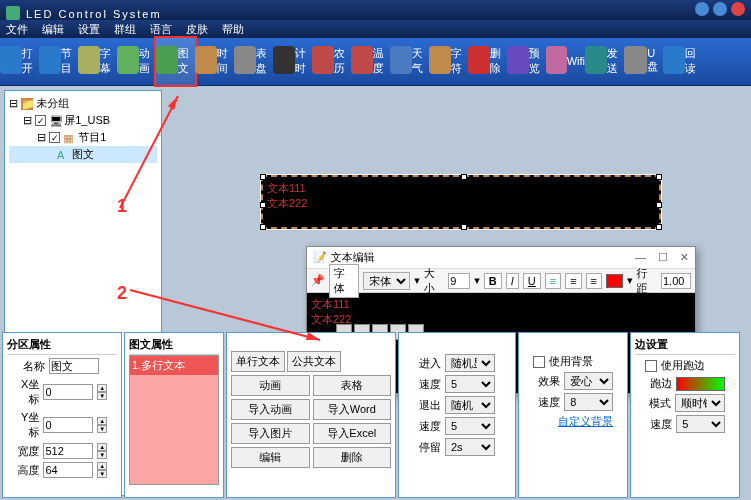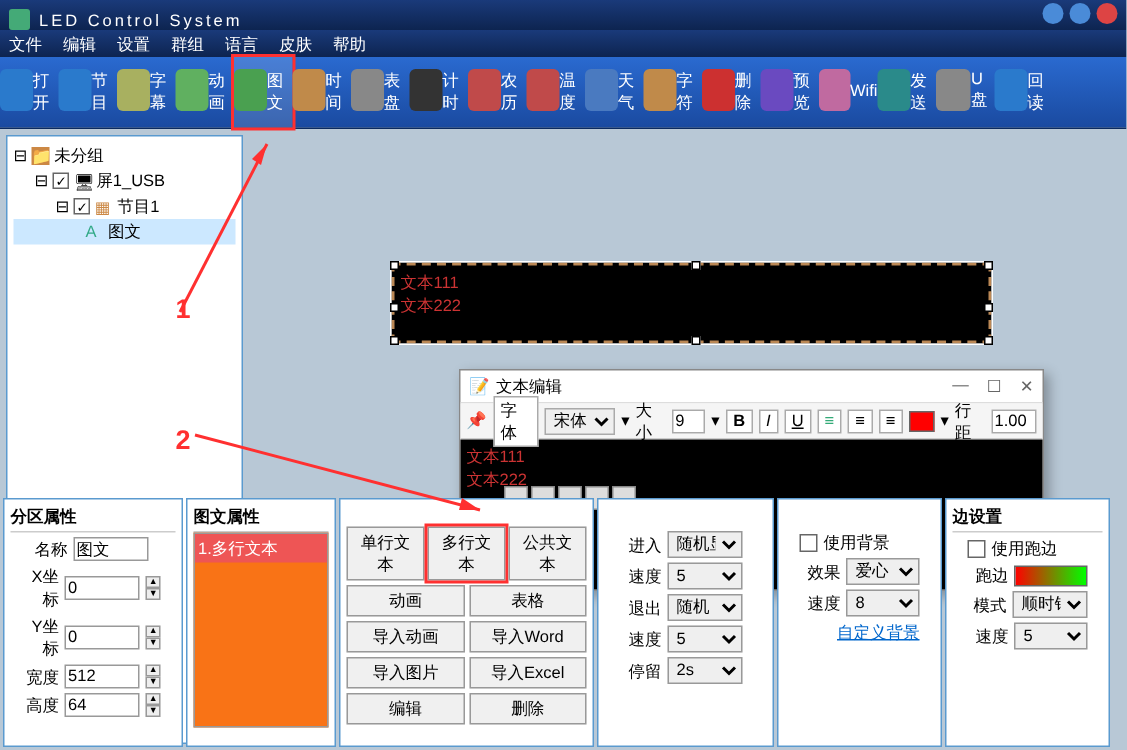--- a/index.html
+++ b/index.html
@@ -38,21 +38,21 @@
 .frow label{width:28px;text-align:right}
 .frow input,.frow select{width:50px;border:1px solid #999;padding:1px;font-size:11px}
 .spin{width:12px;display:flex;flex-direction:column}
 .spin div{height:8px;border:1px solid #999;background:#eee;font-size:6px;text-align:center;line-height:6px}
 .p1{width:120px}
 .p2{width:100px}
 .p3{width:170px}
 .p4{width:118px}
 .p5{width:110px}
 .p6{width:110px}
-.listbox{border:1px solid #999;height:130px;background:#f97316}
+.listbox{border:1px solid #999;height:130px;background:#fca5a5}
 .listbox div{padding:2px;background:#e55;color:#fff}
 .btngrid{display:grid;grid-template-columns:1fr 1fr;gap:3px}
 .btngrid button,.btnrow button{border:1px solid #999;background:#f0f0f0;padding:2px 4px;cursor:pointer;font-size:11px}
 .btnrow{display:flex;gap:2px;margin-bottom:3px}
 .arrow{position:absolute;pointer-events:none;z-index:100}
 .arrow-line{stroke:#ff3030;stroke-width:2;fill:none}
 .arrow-head{fill:#ff3030}
 .anno-num{position:absolute;color:#ff3030;font-size:18px;font-weight:bold}
 .color-sw{width:18px;height:14px;border:1px solid #666;display:inline-block}
 .cb2{width:12px;height:12px;border:1px solid #666;display:inline-block}
@@ -300,21 +300,20 @@
     <div class="panel-title">图文属性</div>
     <div class="listbox">
       <div>1.多行文本</div>
     </div>
   </div>
 
   <div class="panel p3">
     <div style="height:14px"></div>
     <div class="btnrow">
       <button>单行文本</button>
-      <button class="hl" style="outline:2px solid #ff3030">多行文本</button>
       <button>公共文本</button>
     </div>
     <div class="btngrid">
       <button>动画</button>
       <button>表格</button>
       <button>导入动画</button>
       <button>导入Word</button>
       <button>导入图片</button>
       <button>导入Excel</button>
       <button>编辑</button>

